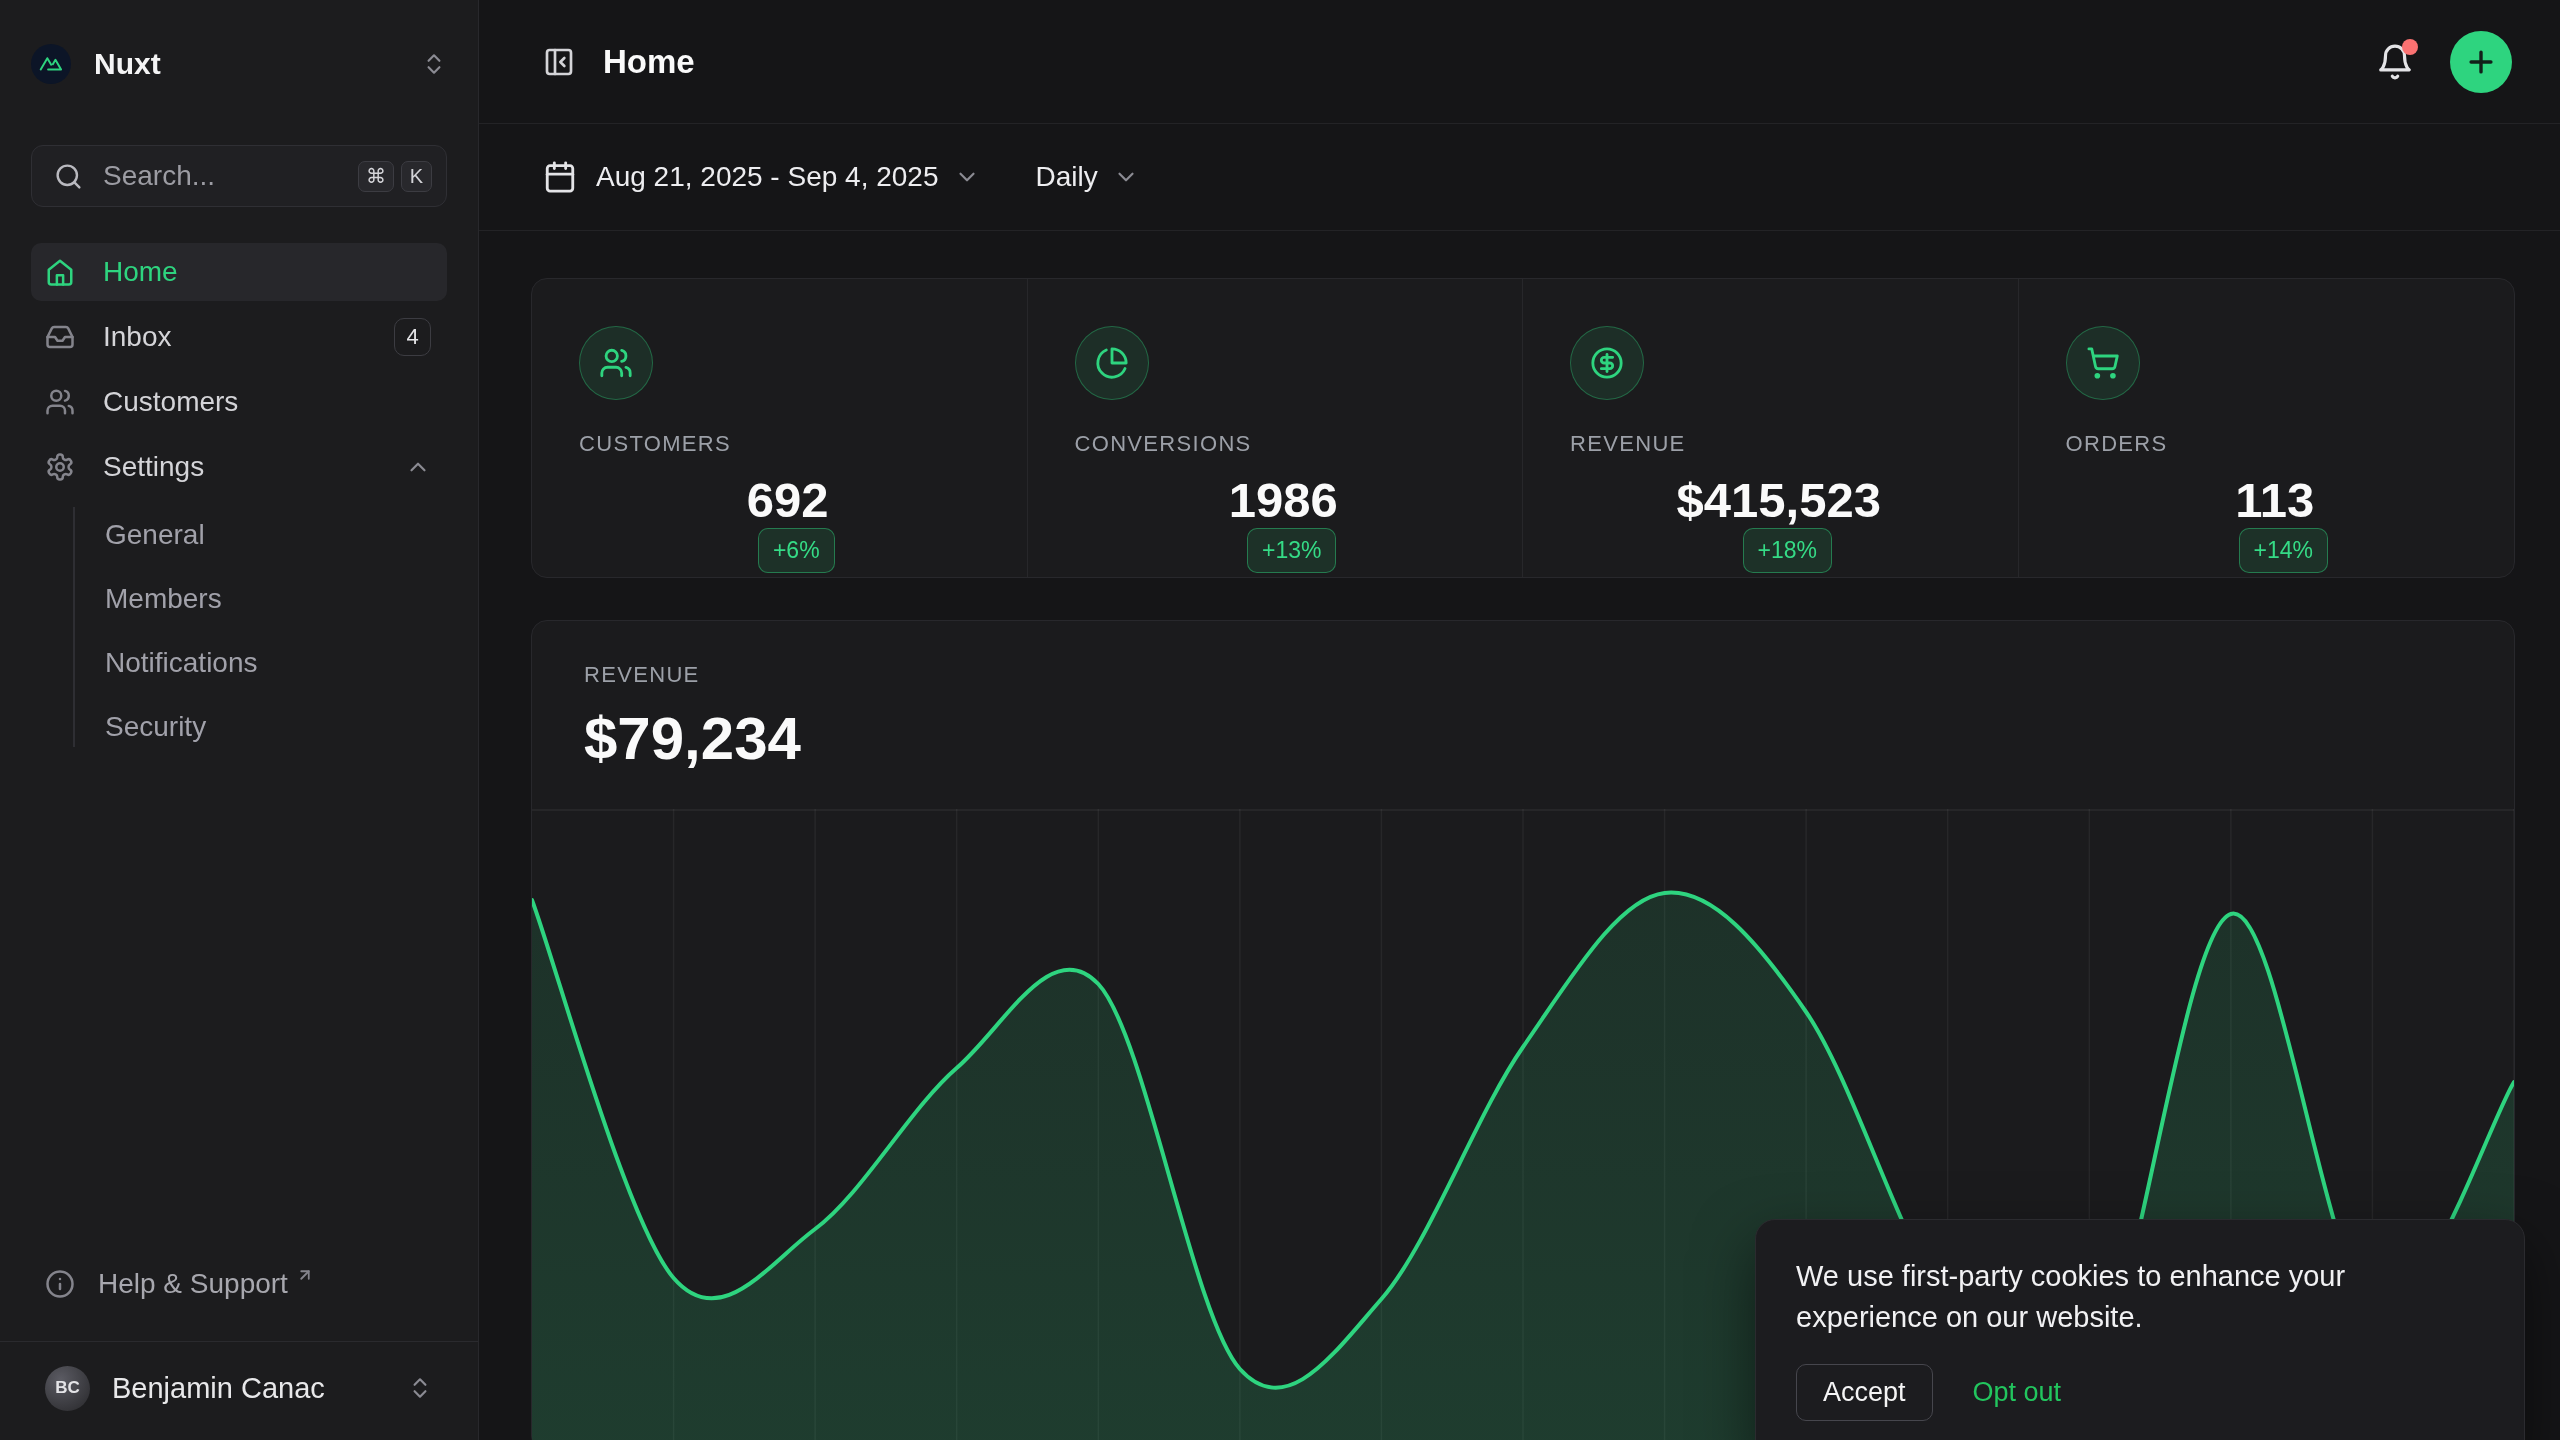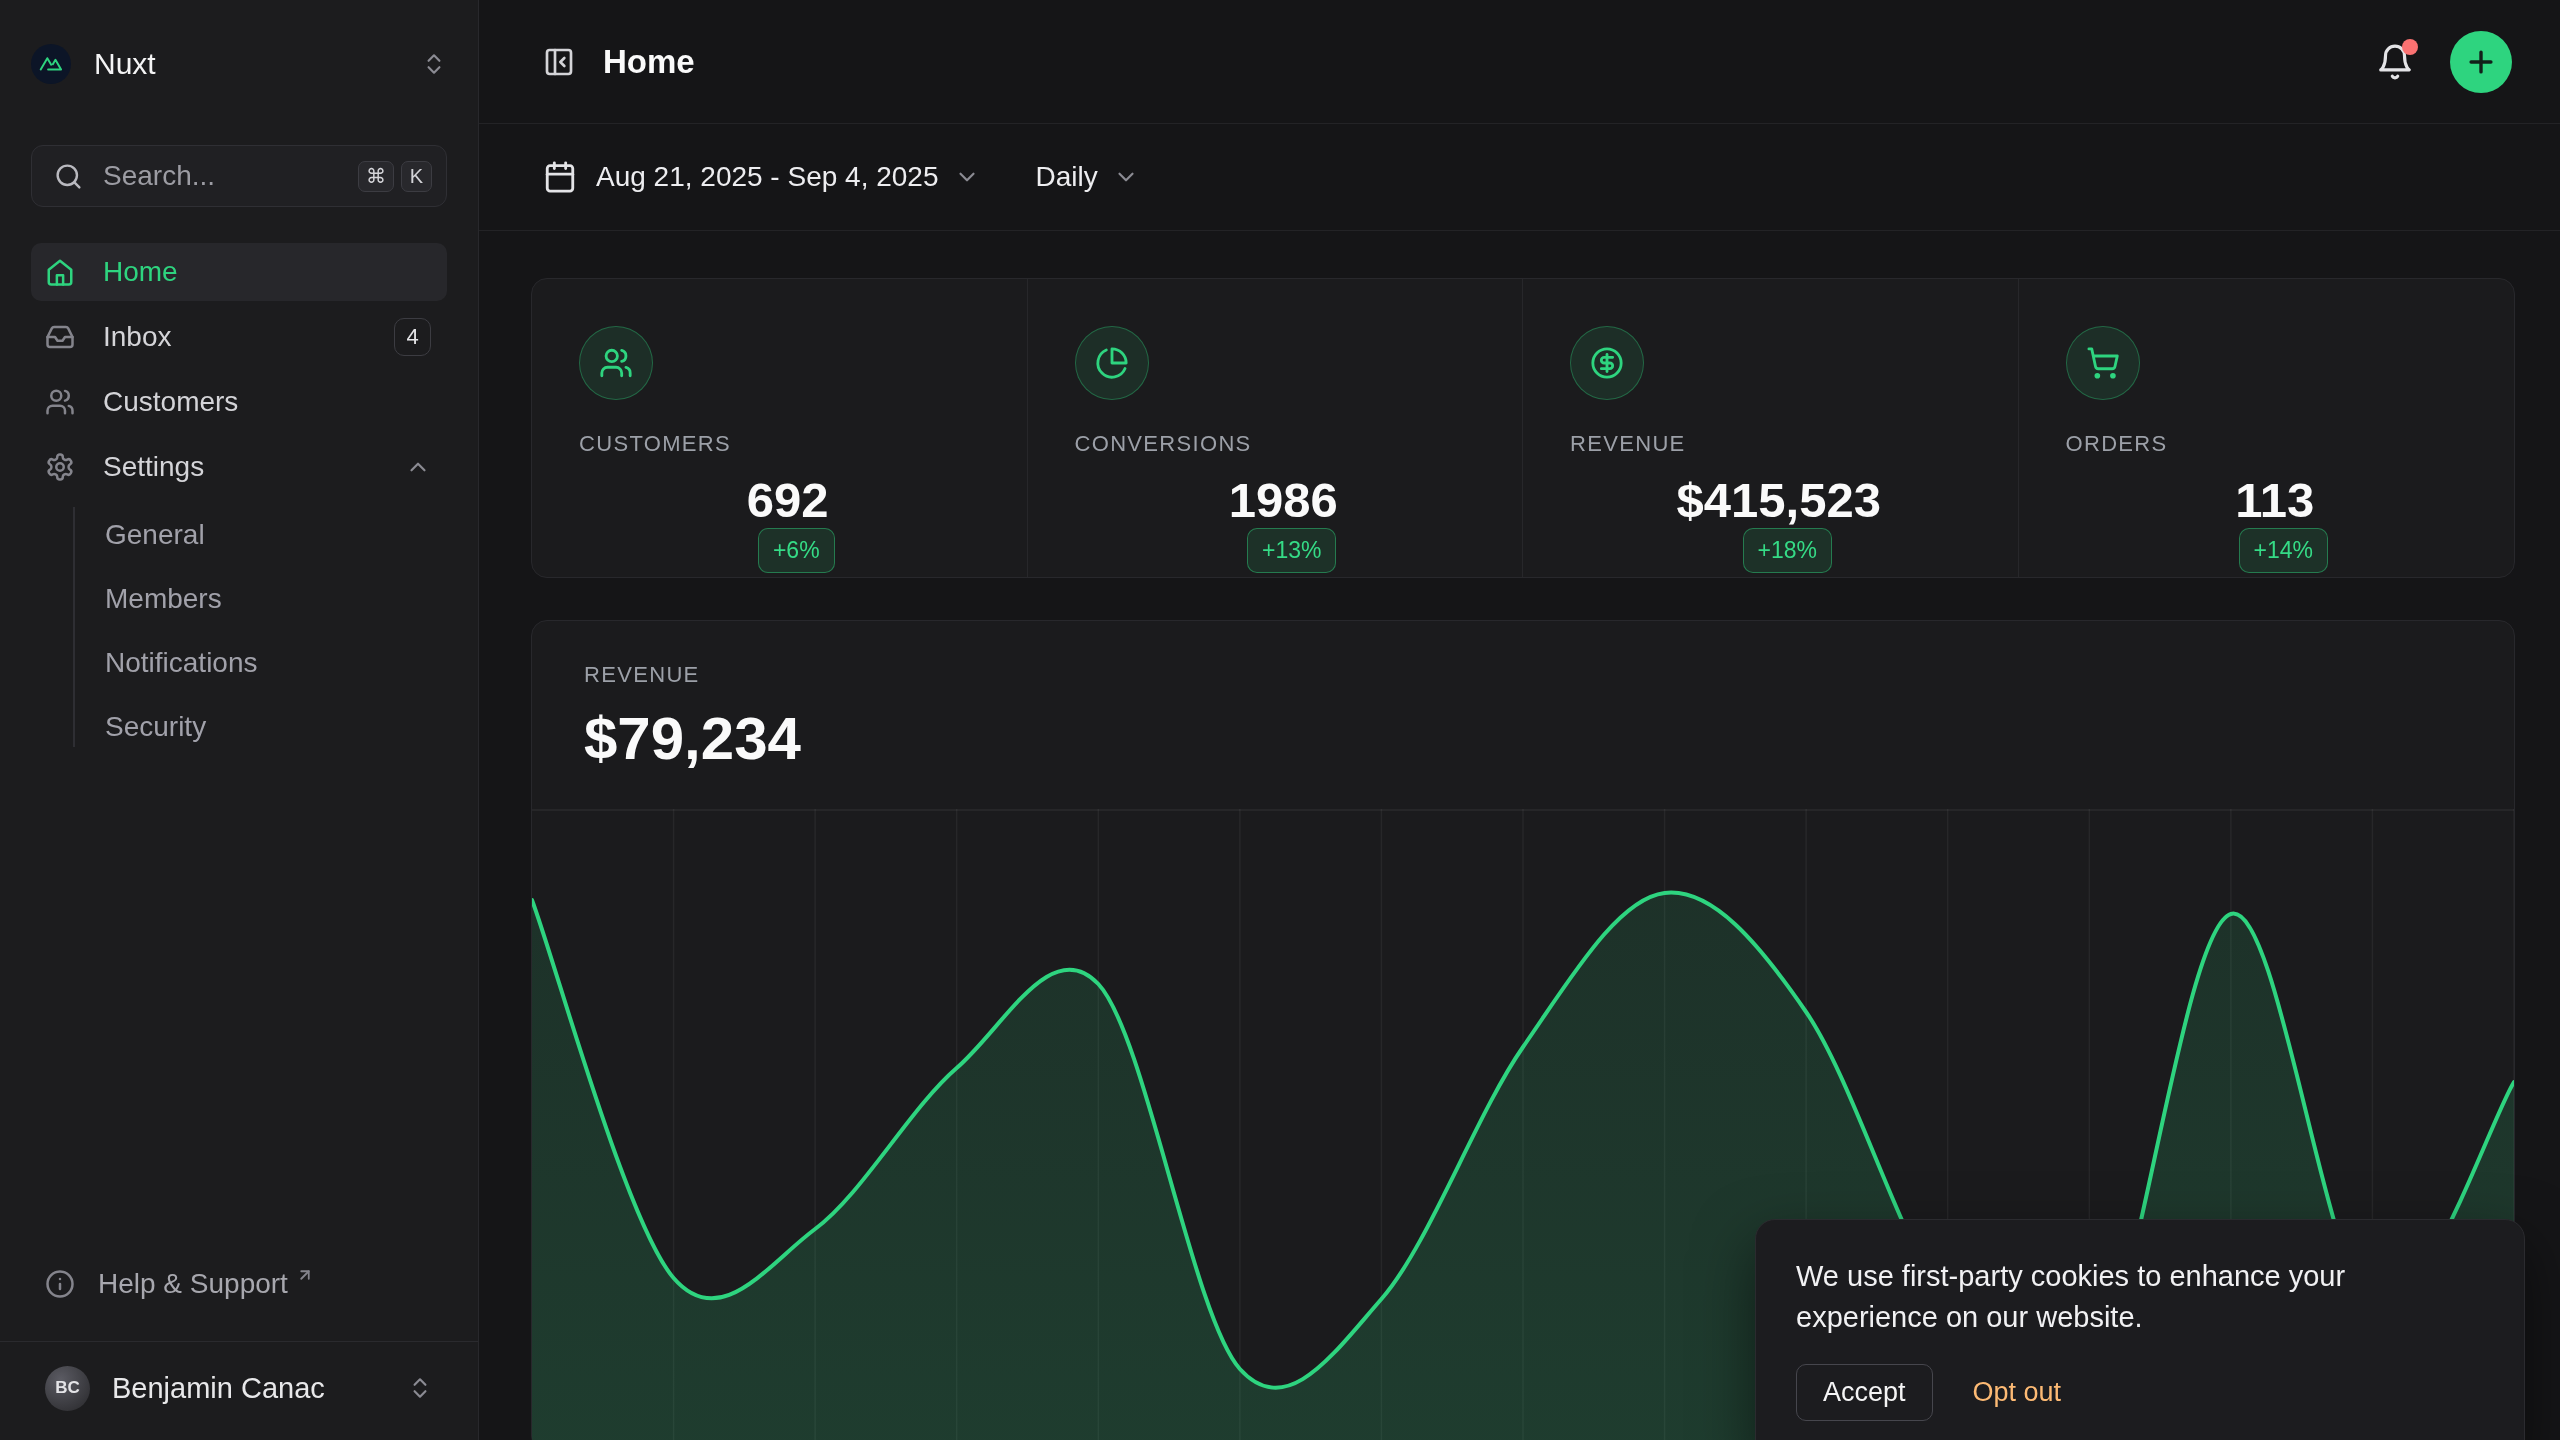--- a/index.html
+++ b/index.html
@@ -12,21 +12,21 @@
   svg { display:block; }
   .ic { stroke:currentColor; fill:none; stroke-width:2; stroke-linecap:round; stroke-linejoin:round; }
 
   
   .sidebar {
     width:479px; height:1440px; background:#1c1c1e; border-right:1px solid #28282c;
     display:flex; flex-direction:column; padding:44px 31px 0; flex-shrink:0;
   }
   .brand-row { display:flex; align-items:center; height:40px; cursor:pointer; border-radius:10px; }
   .brand-logo { width:40px; height:40px; border-radius:50%; background:#0c1527; display:flex; align-items:center; justify-content:center; color:#2ed47f; flex-shrink:0; }
-  .brand-name { font-size:30px; font-weight:400; margin-left:23px; color:#f4f4f5; }
+  .brand-name { font-size:30px; font-weight:700; margin-left:23px; color:#f4f4f5; }
   .brand-caret { margin-left:auto; color:#8b8b93; }
 
   .search-box {
     margin-top:61px; height:62px; background:#202023; border:1px solid #2f2f34; border-radius:12px;
     display:flex; align-items:center; padding:0 14px 0 22px; cursor:text;
   }
   .search-box .placeholder { font-size:28px; color:#9c9ca3; margin-left:20px; }
   .search-icon { color:#b9b9bf; }
   .kbd-group { margin-left:auto; display:flex; gap:7px; }
   kbd {
@@ -132,21 +132,21 @@
     background:#1c1c1f; border:1px solid #2b2b2f; border-radius:20px;
     padding:36px 40px 38px; box-shadow:0 24px 60px rgba(0,0,0,0.5);
   }
   .cookie-text { font-size:29px; line-height:41px; color:#f1f1f3; }
   .cookie-actions { margin-top:26px; display:flex; align-items:center; }
   .accept-btn {
     background:transparent; border:1.5px solid #46464d; border-radius:10px; color:#f4f4f5;
     font-size:27px; font-weight:500; padding:12px 26px; cursor:pointer;
     font-family:inherit;
   }
-  .optout-btn { background:none; border:none; color:#fdba74; font-size:27px; font-weight:500; margin-left:40px; cursor:pointer; font-family:inherit; }
+  .optout-btn { background:none; border:none; color:#22c55e; font-size:27px; font-weight:500; margin-left:40px; cursor:pointer; font-family:inherit; }
 </style>
 </head>
 <body>
 
 <aside class="sidebar">
   <div class="brand-row">
     <span class="brand-logo">
       <svg width="26" height="26" viewBox="0 0 24 24" class="ic" style="stroke-width:1.8">
         <path d="M2.5 17 8.6 6.6l3.6 6.1"></path>
         <path d="M9.3 17h12l-5.2-8.9-2.4 4.1"></path>

